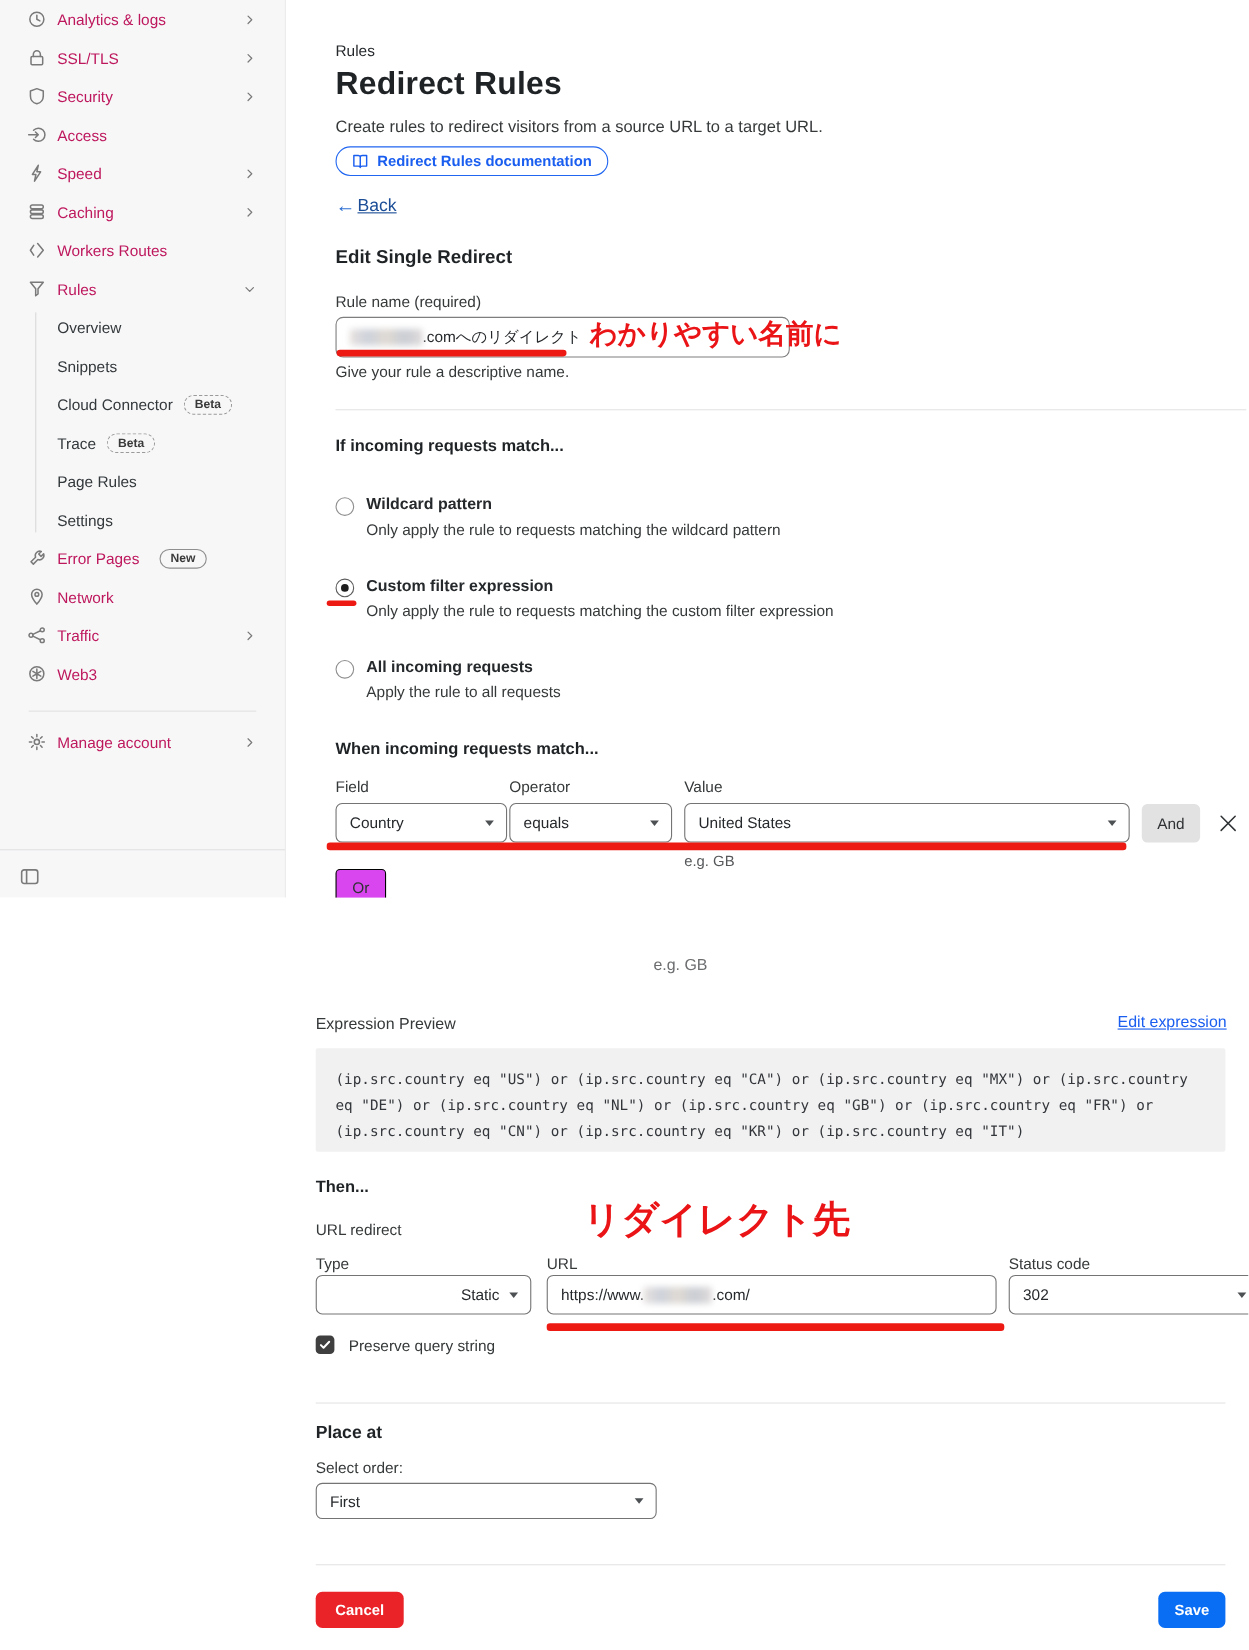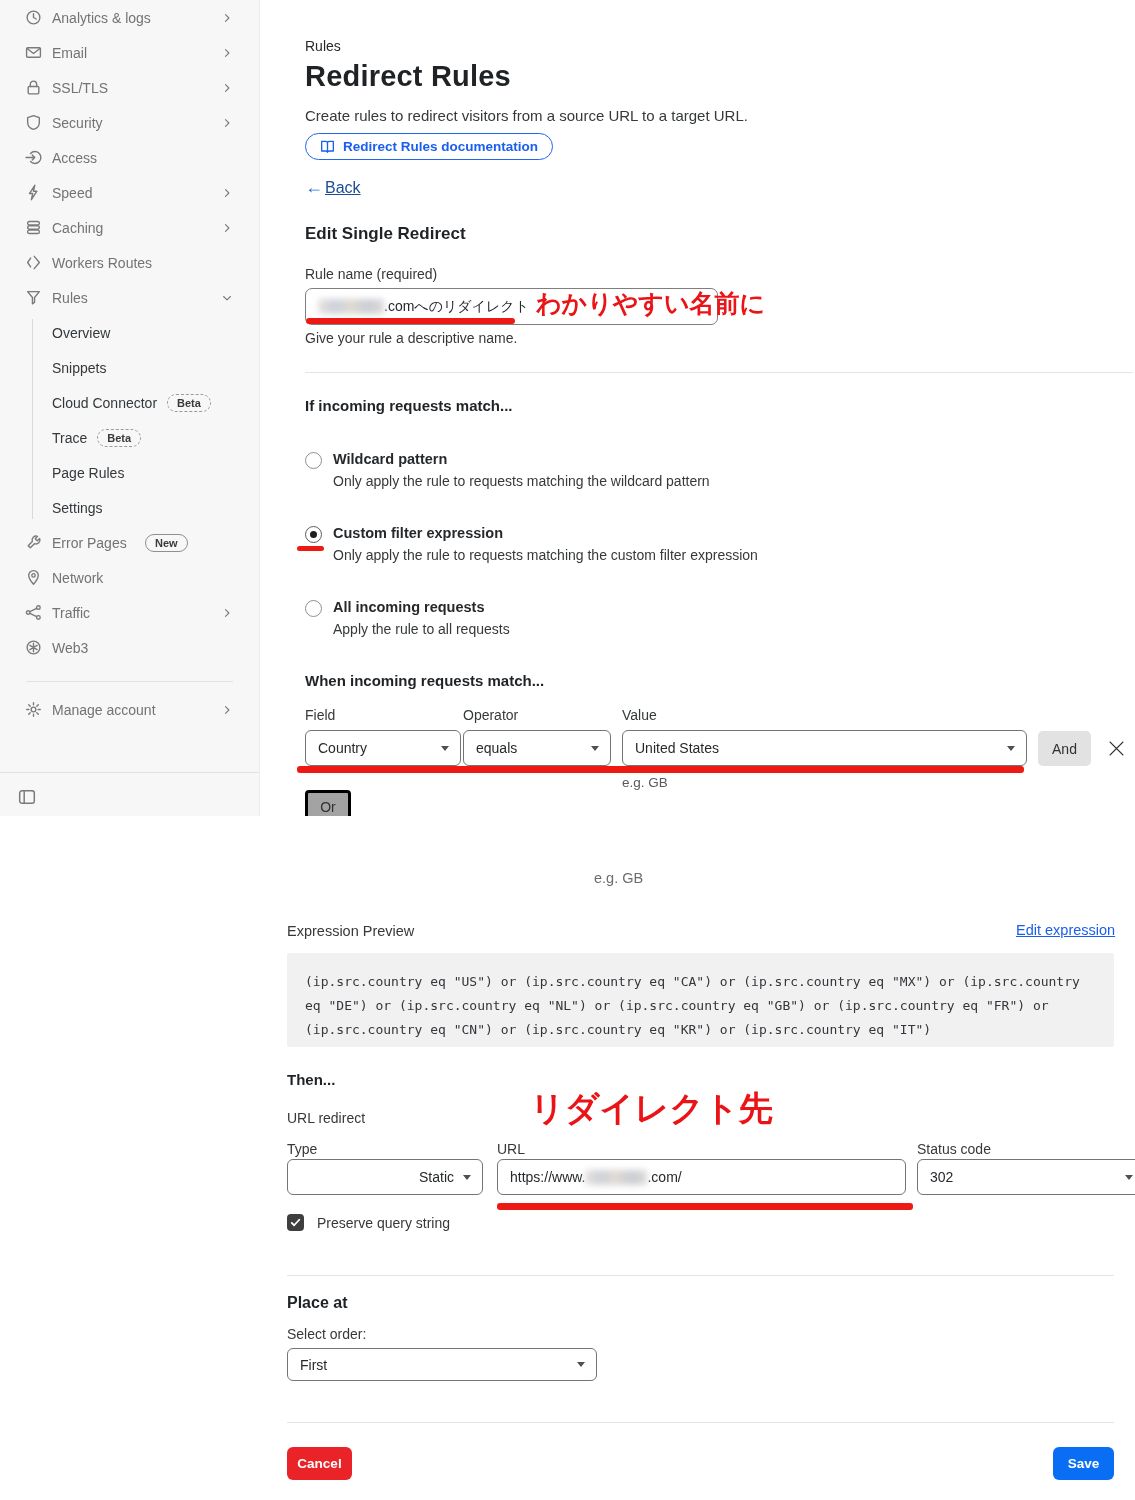--- a/index.html
+++ b/index.html
@@ -5,21 +5,21 @@
   * { margin:0; padding:0; box-sizing:border-box; }
   html,body { background:#fff; }
   body { font-family:"Liberation Sans", sans-serif; color:#36393a; }
   .canvas { position:relative; width:1135px; height:1500px; background:#fff; overflow:hidden; }
 
   
   .sidebar { position:absolute; left:0; top:0; width:260px; height:816px;
              background:#f7f7f8; border-right:1px solid #ececec; }
   .nav-item { position:relative; height:35px; display:flex; align-items:center; cursor:pointer; }
   .nav-item .nicon { position:absolute; left:25px; width:17px; height:17px; display:flex; align-items:center; justify-content:center; }
-  .nav-item .nlabel { position:absolute; left:52px; font-size:14px; color:#737373; }
+  .nav-item .nlabel { position:absolute; left:52px; font-size:14px; color:#be185d; }
   .nav-item .chev { position:absolute; right:26px; width:12px; height:12px; display:flex; align-items:center; }
   .subwrap { position:relative; }
   .subrule { position:absolute; left:32px; top:4px; bottom:6px; width:1px; background:#d9d9da; }
   .sub-item { height:35px; display:flex; align-items:center; padding-left:52px; font-size:14px; color:#33383b; cursor:pointer; }
   .badge { display:inline-block; margin-left:10px; font-size:11px; font-weight:bold; color:#3a3a3a;
            border-radius:999px; padding:2px 9px; background:#f7f7f8; }
   .badge.dashed { border:1px dashed #9a9a9a; }
   .badge.solid  { border:1px solid #8f8f8f; }
   .side-div { height:1px; background:#e2e2e3; margin:10px 26px; }
   .collapse-btn { position:absolute; left:18px; top:788px; width:18px; height:18px; cursor:pointer; }
@@ -52,21 +52,21 @@
   .radio.checked::after { content:""; position:absolute; left:3.5px; top:3.5px; width:7px; height:7px;
            border-radius:50%; background:#1e1e1e; }
   .r-label { position:absolute; left:28px; top:0; font-size:14.5px; font-weight:bold; color:#26292c; white-space:nowrap; }
   .r-desc  { position:absolute; left:28px; top:22px; font-size:14px; color:#36393a; white-space:nowrap; }
   .sel { background:#fff; border:1px solid #747474; border-radius:6px; display:flex; align-items:center;
          padding:0 28px 0 12px; font-size:14px; color:#26292c; cursor:pointer; position:absolute; height:36px; }
   .sel .caret { position:absolute; right:11px; top:15px; width:0; height:0;
          border-left:4.5px solid transparent; border-right:4.5px solid transparent; border-top:5.5px solid #4d5154; }
   .btn-gray { background:#e2e2e2; border:none; border-radius:5px; font-size:14px; color:#2f3234;
               display:flex; align-items:center; justify-content:center; cursor:pointer; }
-  .btn-or { background:#a3a3a3; border:3px solid #000000; border-radius:4px; font-size:14px; color:#2f3234;
+  .btn-or { background:#d946ef; border:1px solid #000000; border-radius:4px; font-size:14px; color:#2f3234;
             display:flex; align-items:center; justify-content:center; cursor:pointer; }
   .hint { font-size:13.5px; color:#56585a; }
   .red-line { background:#ed1a13; border-radius:3px; }
   .red-note { color:#ea1316; font-weight:bold; white-space:nowrap; }
 
   
   .main-bottom { position:absolute; left:0; top:816px; width:1135px; height:684px; background:#fff; }
   .link-blue { font-size:14.5px; color:#1a5ef0; text-decoration:underline; cursor:pointer; }
   .codeblock { background:#f1f1f2; border-radius:2px; padding:17px 18px;
                font-family:"DejaVu Sans Mono", monospace; font-size:13px; line-height:24px; color:#33363a; }
@@ -97,34 +97,20 @@
       <span class="nlabel">Analytics &amp; logs</span>
       <span class="chev">
           <svg class="chv" width="12" height="12" viewBox="0 0 16 16">
             <path d="M6 3.5l4.5 4.5L6 12.5"></path>
           </svg>
         </span>
     </div>
     <div class="nav-item">
       <span class="nicon">
           <svg class="ic" width="17" height="17" viewBox="0 0 16 16">
-            <rect x="1.5" y="3.5" width="13" height="9" rx="1"></rect>
-            <path d="M2 4.2l6 4.8 6-4.8"></path>
-          </svg>
-        </span>
-      <span class="nlabel">Email</span>
-      <span class="chev">
-          <svg class="chv" width="12" height="12" viewBox="0 0 16 16">
-            <path d="M6 3.5l4.5 4.5L6 12.5"></path>
-          </svg>
-        </span>
-    </div>
-    <div class="nav-item">
-      <span class="nicon">
-          <svg class="ic" width="17" height="17" viewBox="0 0 16 16">
             <rect x="3" y="7" width="10" height="7" rx="1"></rect>
             <path d="M5 7V5a3 3 0 016 0v2"></path>
           </svg>
         </span>
       <span class="nlabel">SSL/TLS</span>
       <span class="chev">
           <svg class="chv" width="12" height="12" viewBox="0 0 16 16">
             <path d="M6 3.5l4.5 4.5L6 12.5"></path>
           </svg>
         </span>
@@ -426,17 +412,17 @@
 
     <div class="abs sec-h" style="left:287px; top:478px; font-size:16px;">Place at</div>
     <div class="abs lbl" style="left:287px; top:510px;">Select order:</div>
     <div class="sel" style="left:287px; top:532px; width:310px; height:33px;">
       <span>First</span>
         <span class="caret" style="top:13px;"></span>
     </div>
 
     <div class="abs hr" style="left:287px; top:606px; width:827px;"></div>
 
-    <button class="abs btn-red" style="left:287px; top:631px; width:65px; height:33px;">Cancel</button>
+    <button class="abs btn-red" style="left:287px; top:631px; width:80px; height:33px;">Cancel</button>
     <button class="abs btn-blue" style="left:1053px; top:631px; width:61px; height:33px;">Save</button>
   </section>
 
 </div>
 
 </body></html>

